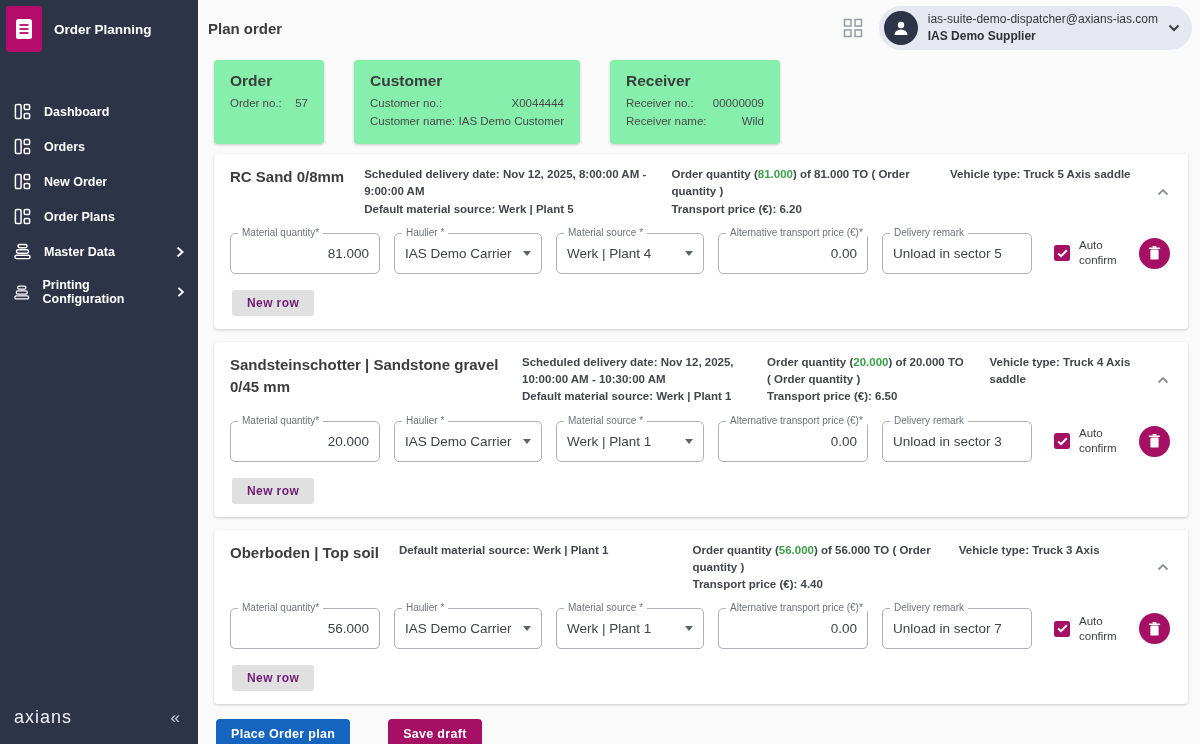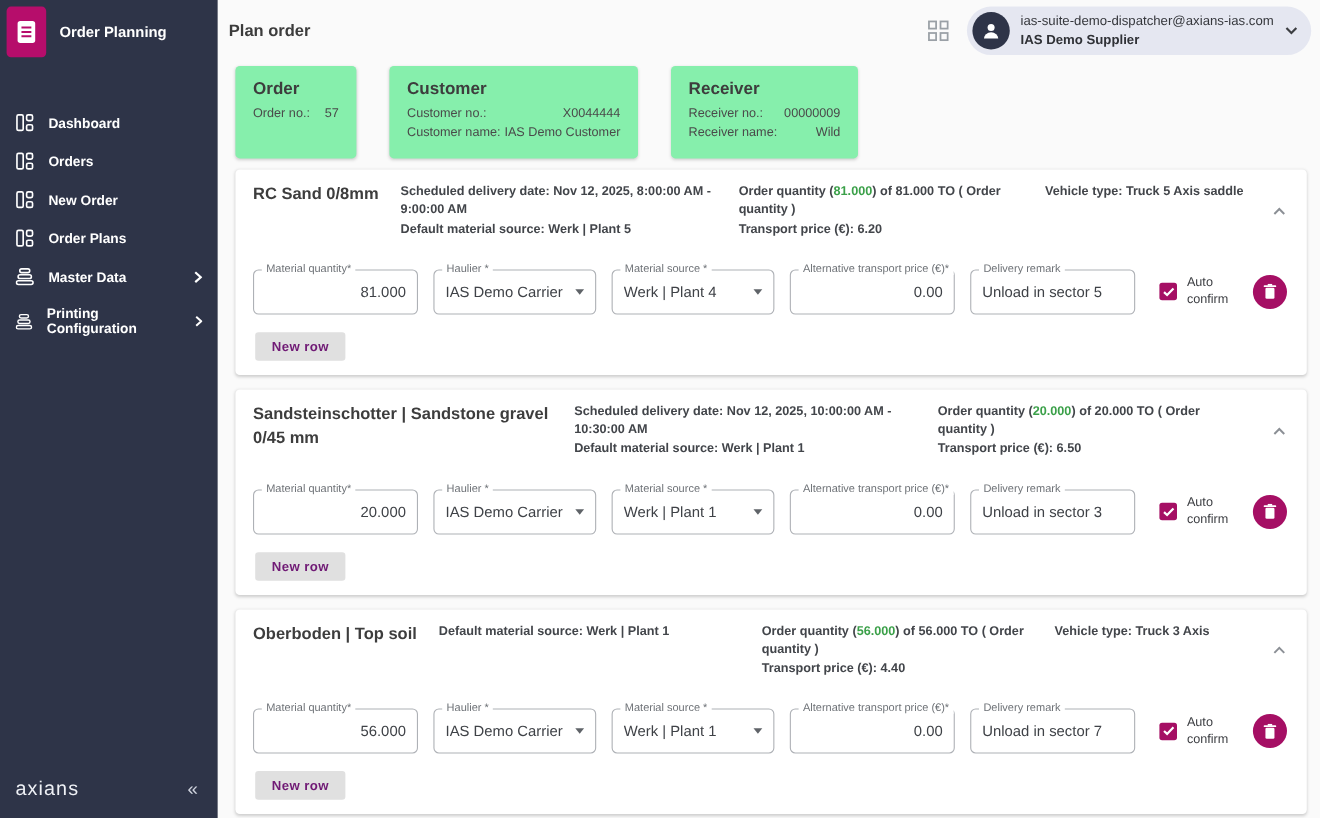--- a/index.html
+++ b/index.html
@@ -45,21 +45,21 @@
   .section-card { background:#fff; border-radius:4px; box-shadow:0 1px 3px rgba(0,0,0,.18); padding:12px 14px 13px 16px; }
   .sec-header { display:flex; gap:20px; min-height:46px; }
   .sec-title { font-size:15px; font-weight:700; color:#3d3d3d; flex:0 1 auto; max-width:272px; line-height:1.5; }
   .sec-col { font-size:11.5px; font-weight:700; color:#42454a; line-height:1.5; }
   .col-a { flex:30 1 0; }
   .col-b { flex:27 1 0; }
   .col-c { flex:19 1 0; }
   .qty-green { color:#3ba049; }
   .collapse-btn { width:22px; display:flex; align-items:center; justify-content:center; background:none; border:none; cursor:pointer; }
 
-  .sec-fields { display:flex; align-items:center; gap:14px; margin-top:27px; }
+  .sec-fields { display:flex; align-items:center; gap:14px; margin-top:15px; }
   .m-field { position:relative; height:41px; border:1px solid #aeb1b6; border-radius:5px; background:#fff; display:flex; align-items:center; padding:0 10px; }
   .m-label { position:absolute; top:-7px; left:7px; background:#fff; padding:0 4px; font-size:10px; color:#6e7277; white-space:nowrap; }
   .m-input { border:none; outline:none; width:100%; font-family:"Liberation Sans",sans-serif; font-size:13.5px; color:#3f4247; background:transparent; }
   .m-input.num { text-align:right; }
   .m-value { font-size:13.5px; color:#3f4247; flex:1; white-space:nowrap; overflow:hidden; }
   .caret { width:0; height:0; border-left:4.5px solid transparent; border-right:4.5px solid transparent; border-top:5px solid #5f6368; margin-left:8px; }
   .f-qty { width:150px; } .f-haulier { width:148px; } .f-source { width:148px; } .f-alt { width:150px; } .f-remark { width:150px; }
 
   .confirm-wrap { display:flex; align-items:center; gap:9px; margin-left:8px; }
   .checkbox { width:16px; height:16px; background:#a50f64; border-radius:2.5px; display:flex; align-items:center; justify-content:center; cursor:pointer; }
@@ -293,20 +293,21 @@
         <div>Default material source: Werk | Plant 1</div>
       </div>
       <div class="sec-col col-b">
         <div>
           <span>Order quantity</span>
           <span>(</span><span class="qty-green">20.000</span><span>)</span>
           <span>of 20.000 TO ( Order quantity )</span>
         </div>
         <div>Transport price (€): 6.50</div>
       </div>
+      <div class="sec-col col-c">Vehicle type: Truck 4 Axis saddle</div>
       <button class="collapse-btn">
         <svg width="12" height="8" viewBox="0 0 12 8" fill="none" stroke="#8c9096" stroke-width="1.8">
           <polyline points="1.5,6.5 6,2 10.5,6.5"></polyline>
         </svg>
       </button>
     </div>
 
     <div class="sec-fields">
       <div class="m-field f-qty">
         <span class="m-label">Material quantity*</span>

